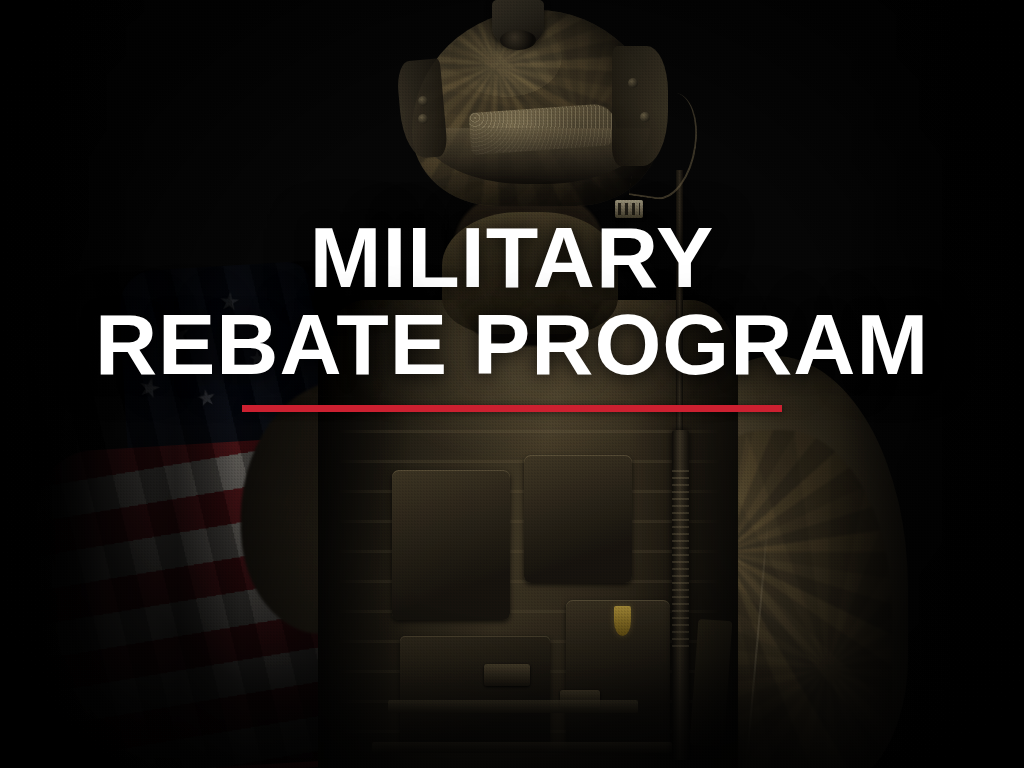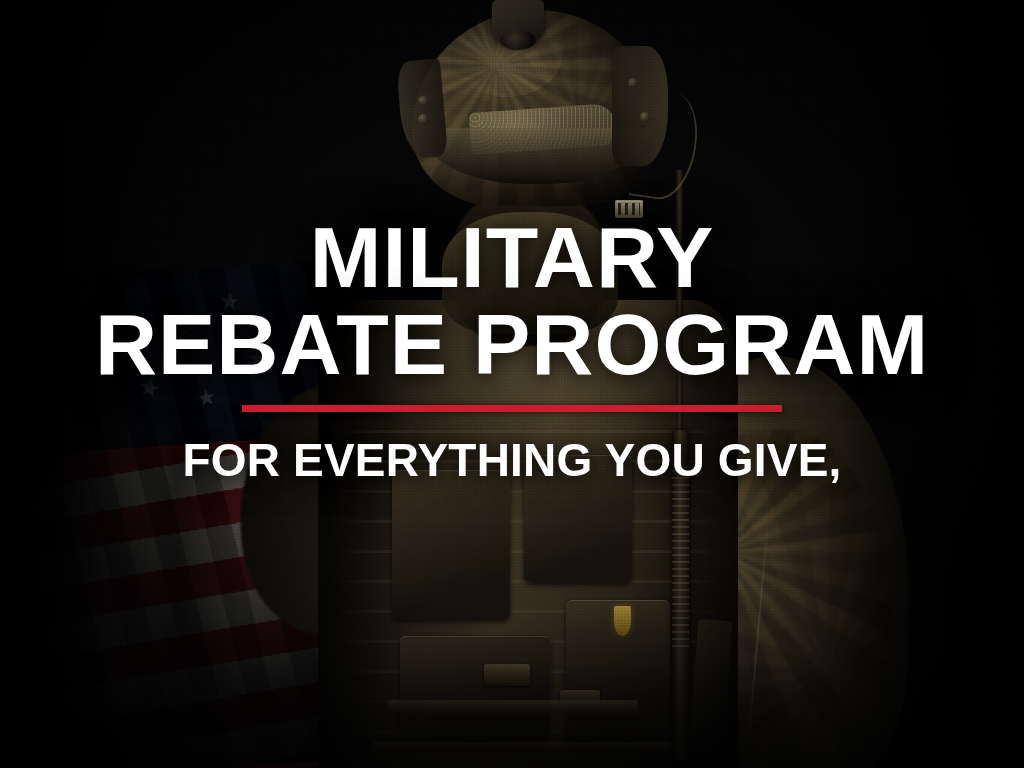--- a/index.html
+++ b/index.html
@@ -376,17 +376,16 @@
     <div class="edge-dark"></div>
     <div class="vignette"></div>
     <div class="grain"></div>
   </div>
 
   <div class="copy">
     <div class="title title-1">MILITARY</div>
     <div class="title title-2">REBATE PROGRAM</div>
     <div class="rule"></div>
     <div class="sub">
-      <span class="sub-line">FOR EVERYTHING YOU GIVE,</span>
     </div>
   </div>
 
 </div>
 
 </body></html>

